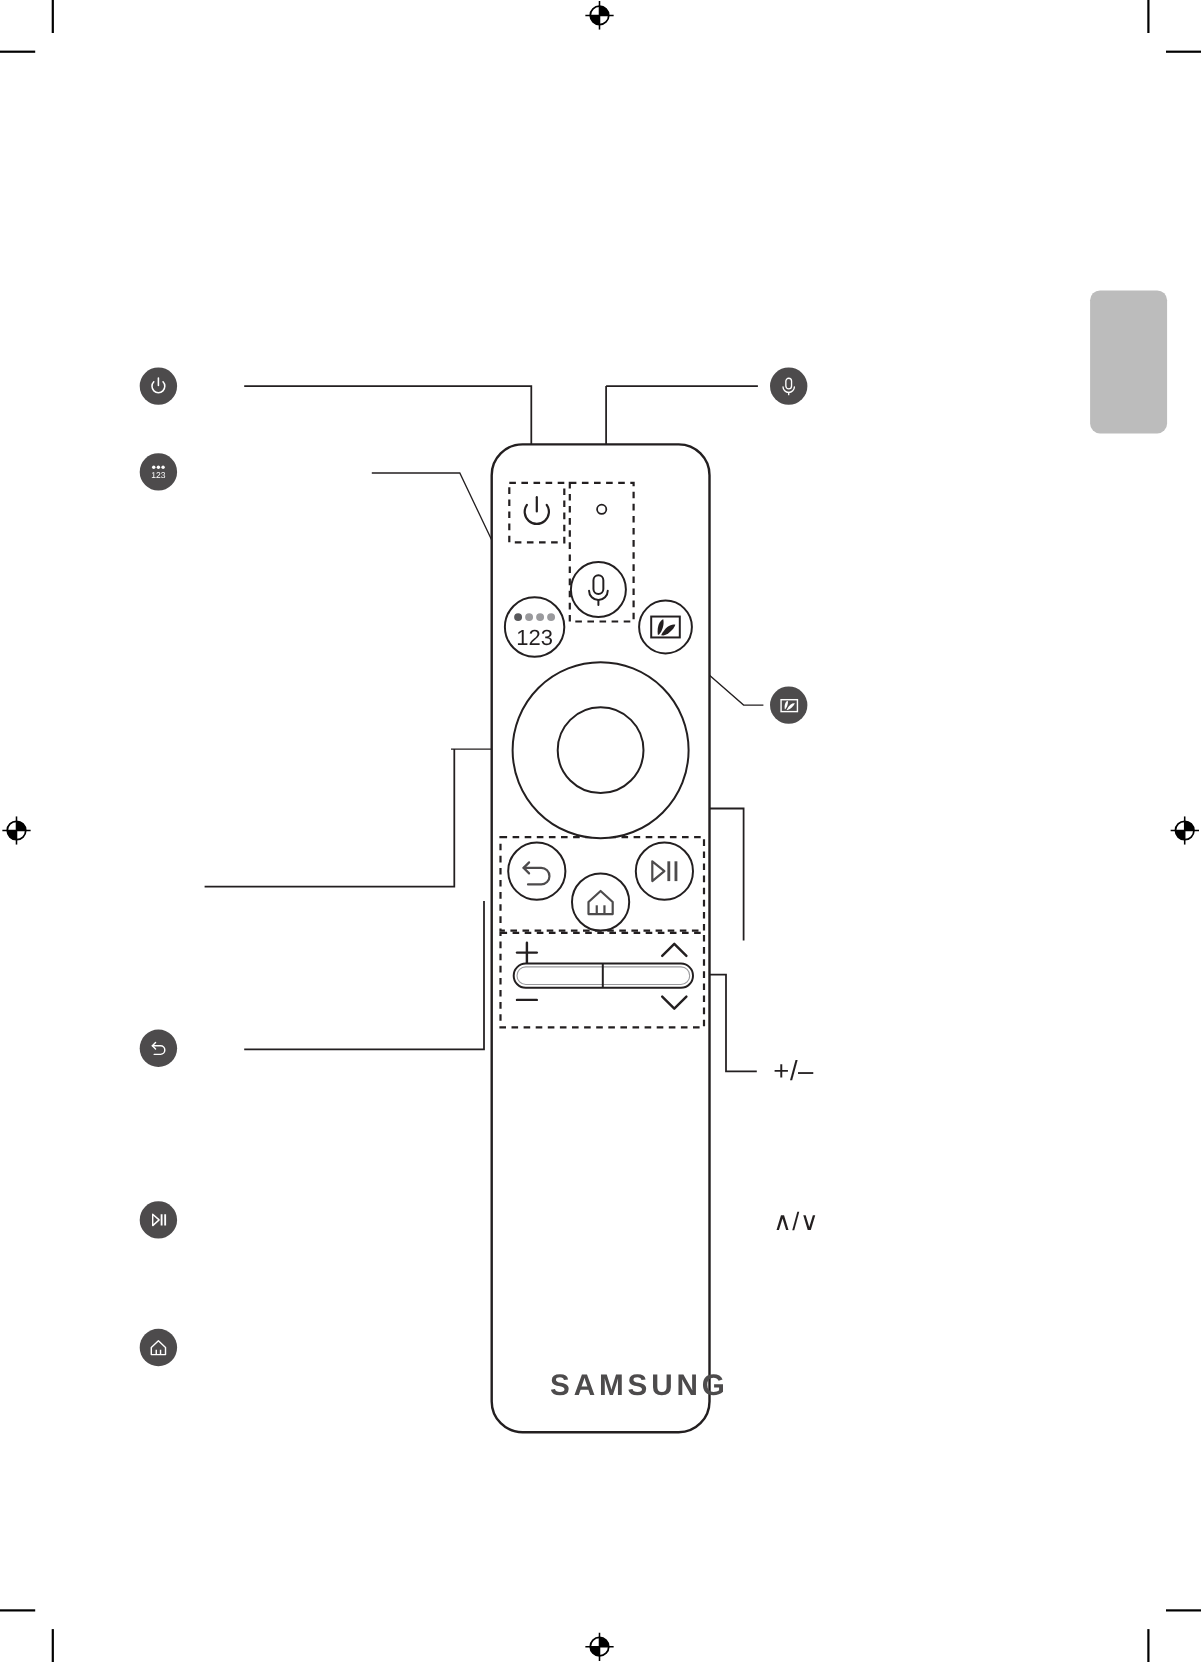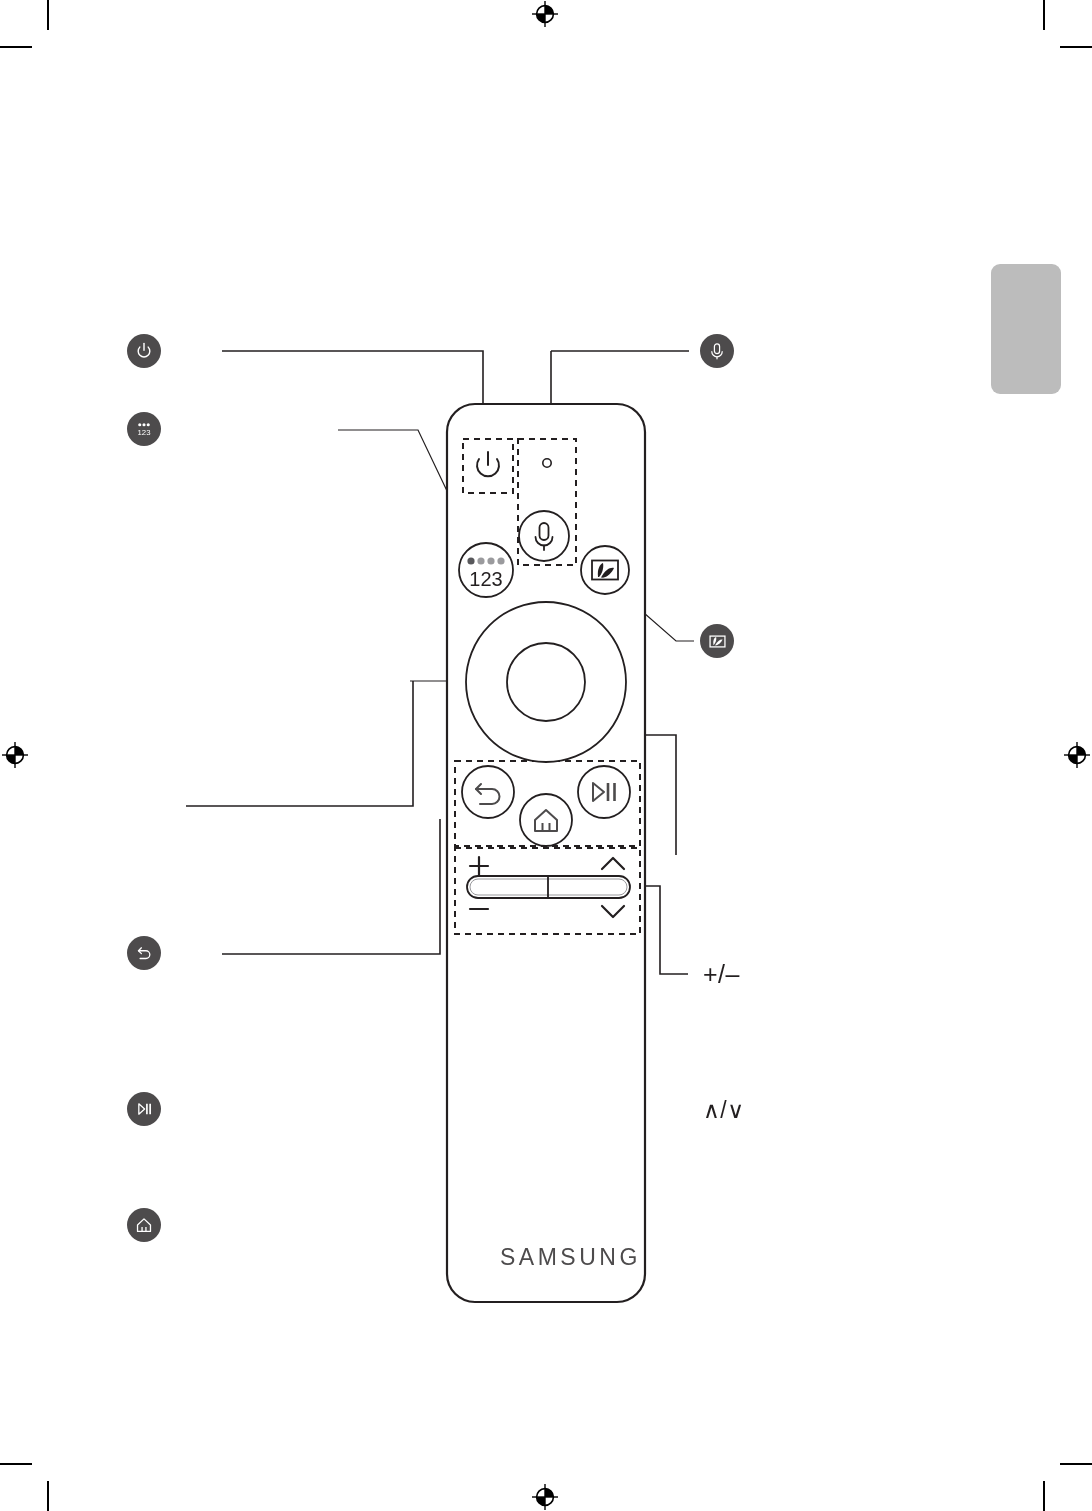--- a/index.html
+++ b/index.html
@@ -61,22 +61,22 @@
     font-size: 25px;
     letter-spacing: 0.5px;
     color: #231f20;
     white-space: nowrap;
     line-height: 1;
   }
   
   .wordmark {
     position: absolute;
     font-family: "Liberation Sans", sans-serif;
-    font-weight: normal;
-    font-size: 23px;
+    font-weight: bold;
+    font-size: 27px;
     letter-spacing: 3.5px;
     color: #4d4b4c;
     white-space: nowrap;
   }
   .hidden-text { position: absolute; left: -9999px; top: -9999px; }
 </style>
 </head>
 <body>
 
 <div class="page">

